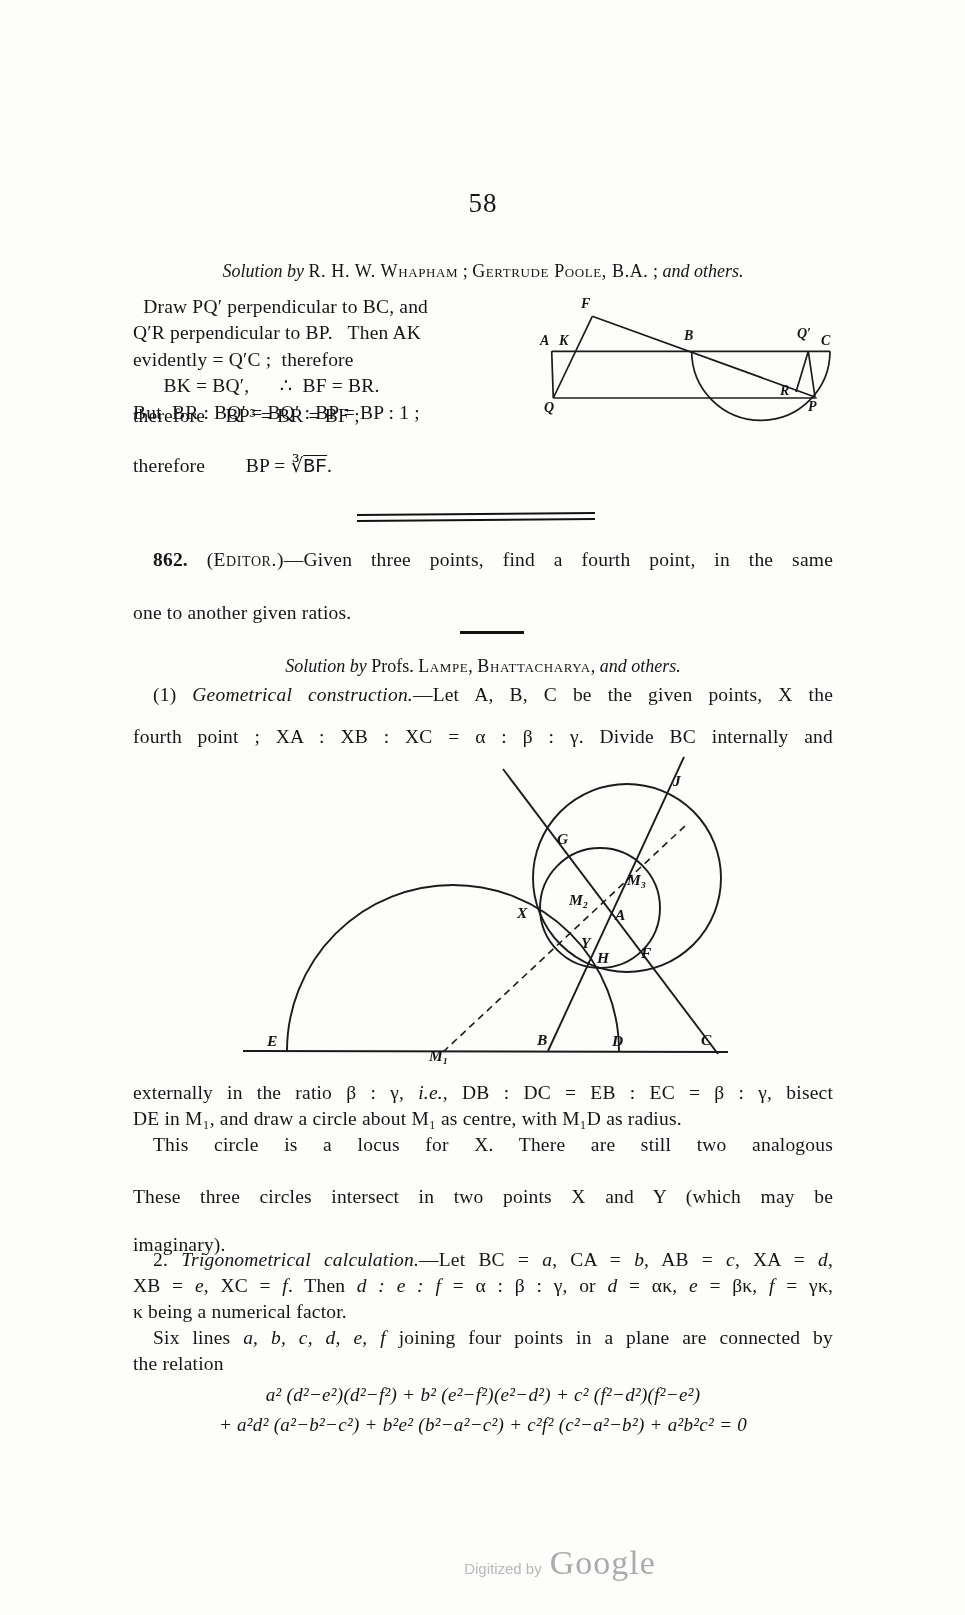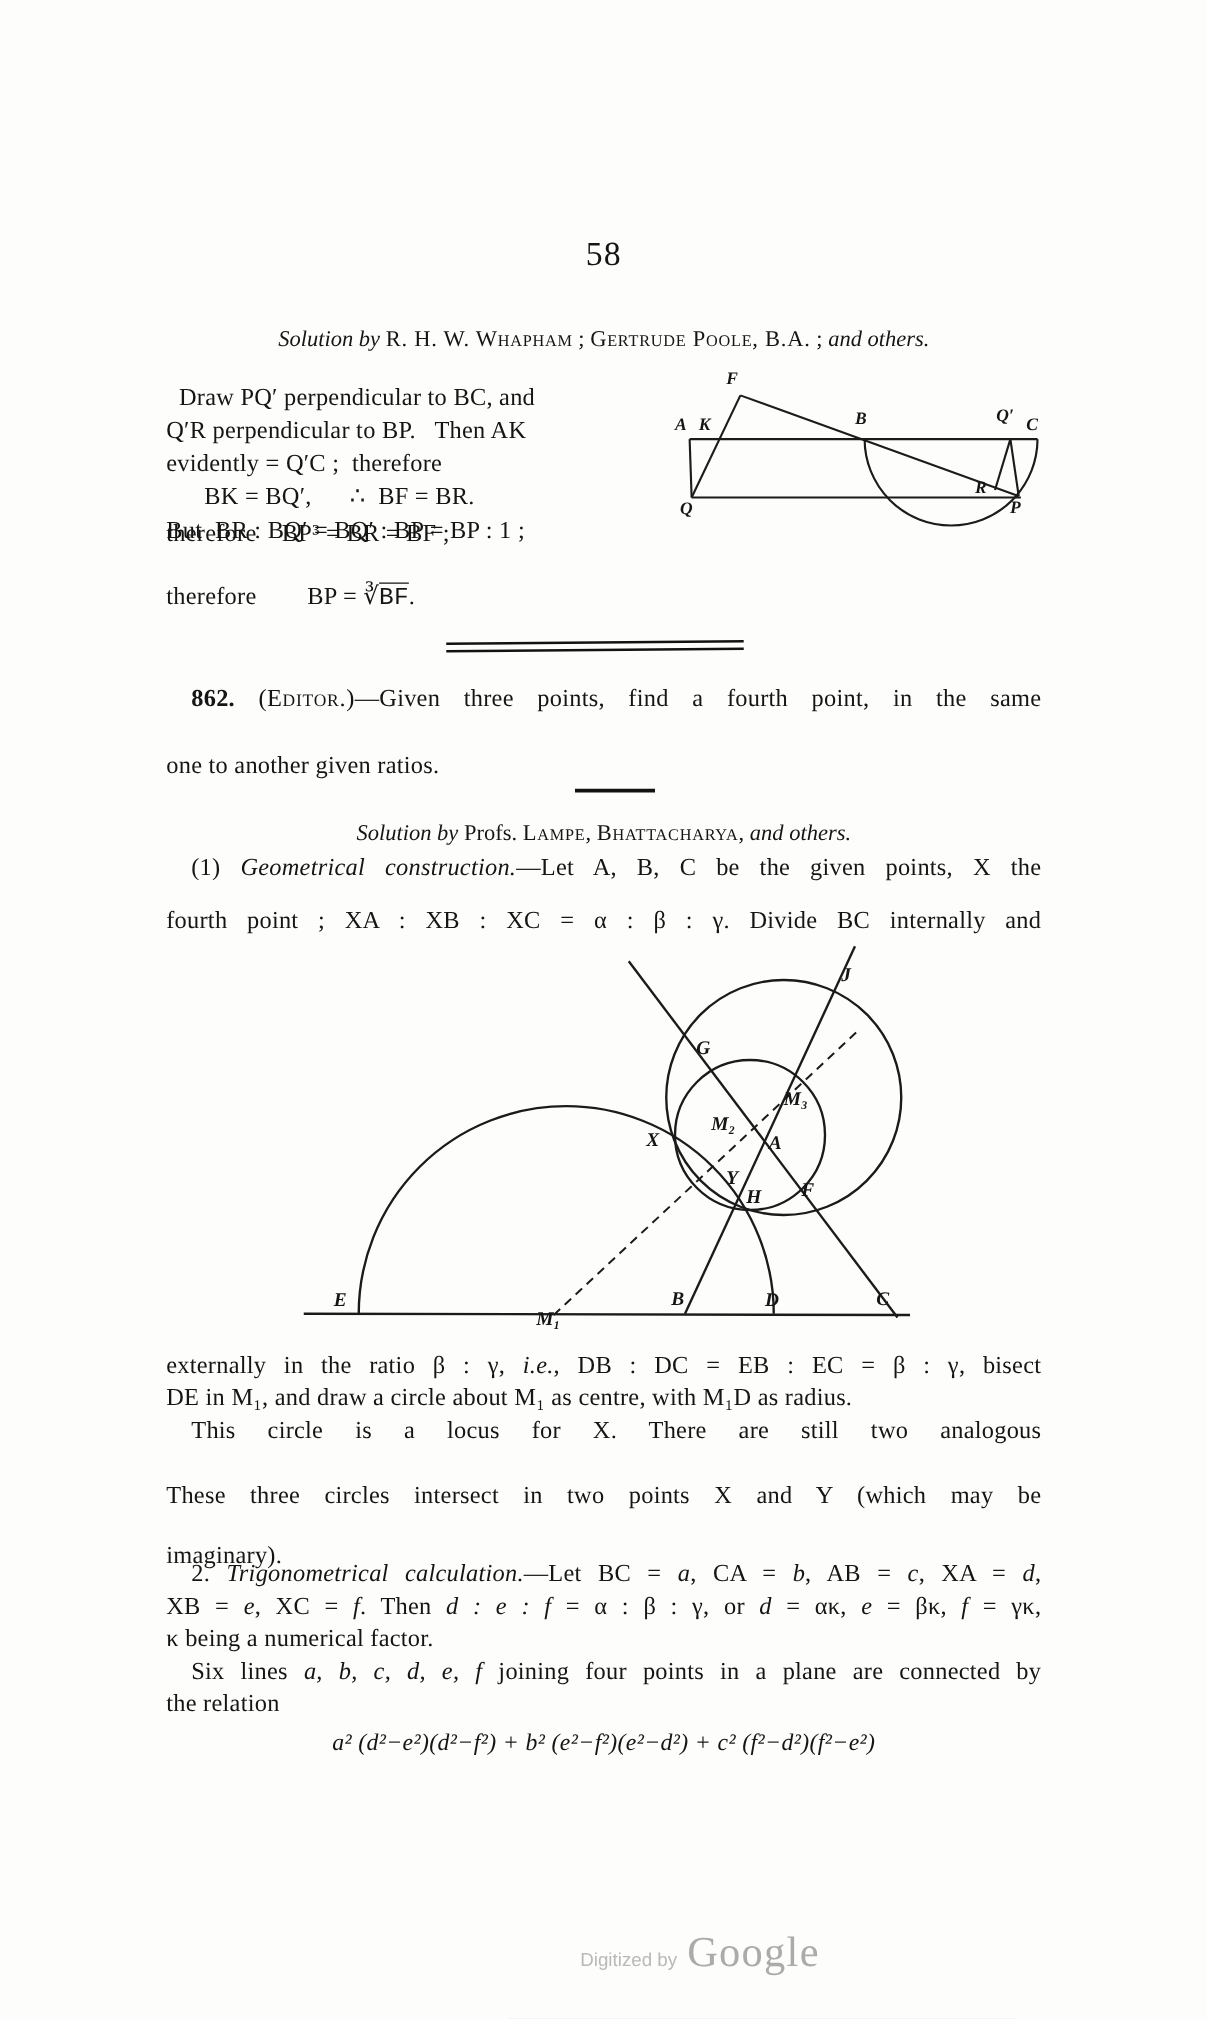--- a/index.html
+++ b/index.html
@@ -10,21 +10,21 @@
     font-family:"Liberation Serif","DejaVu Serif",serif;
     color:#151515;
     overflow:hidden;
   }
   .abs{position:absolute;}
   .tl{
     position:absolute;left:133px;width:700px;
     font-size:19.5px;line-height:26px;
     letter-spacing:0.2px;
   }
-  .narrow{width:382px;margin-top:12px;}
+  .narrow{width:382px;}
   .pre{white-space:pre;}
   .j{text-align:justify;text-align-last:justify;}
   .ind{text-indent:20px;}
   .seg-r{font-style:normal;}
   .seg-i{font-style:italic;}
   .seg-b{font-weight:bold;}
   .seg-sc{font-variant:small-caps;letter-spacing:0.6px;}
   .seg-ov{text-decoration:overline;font-family:Liberation Mono, monospace;}
   .pagenum{
     position:absolute;left:133px;width:700px;top:188px;
@@ -158,19 +158,20 @@
   <div class="tl" style="top:1210px;margin-top:22px;">imaginary).</div>
 
   <div class="tl j ind" style="top:1247px;"><span class="seg-r">2. </span><span class="seg-i">Trigonometrical calculation.</span><span class="seg-r">—Let BC = </span><span class="seg-i">a</span><span class="seg-r">, CA = </span><span class="seg-i">b</span><span class="seg-r">, AB = </span><span class="seg-i">c</span><span class="seg-r">, XA = </span><span class="seg-i">d</span><span class="seg-r">,</span></div>
   <div class="tl j" style="top:1273px;"><span class="seg-r">XB = </span><span class="seg-i">e</span><span class="seg-r">, XC = </span><span class="seg-i">f</span><span class="seg-r">.  Then </span><span class="seg-i">d : e : f</span><span class="seg-r"> = α : β : γ, or </span><span class="seg-i">d</span><span class="seg-r"> = ακ, </span><span class="seg-i">e</span><span class="seg-r"> = βκ, </span><span class="seg-i">f</span><span class="seg-r"> = γκ,</span></div>
   <div class="tl" style="top:1299px;">κ being a numerical factor.</div>
 
   <div class="tl j ind" style="top:1325px;"><span class="seg-r">Six lines </span><span class="seg-i">a, b, c, d, e, f</span><span class="seg-r"> joining four points in a plane are connected by</span></div>
   <div class="tl" style="top:1351px;">the relation</div>
 
   <div class="formula" style="top:1382px;">a² (d²−e²)(d²−f²) + b² (e²−f²)(e²−d²) + c² (f²−d²)(f²−e²)</div>
+  <div class="formula" style="top:1412px;">+ a²d² (a²−b²−c²) + b²e² (b²−a²−c²) + c²f² (c²−a²−b²) + a²b²c² = 0</div>
 
   <div class="watermark">
     <span class="wm-prefix">Digitized by</span>
     <span class="wm-logo">Google</span>
   </div>
 
 </div>
 
 </body></html>

